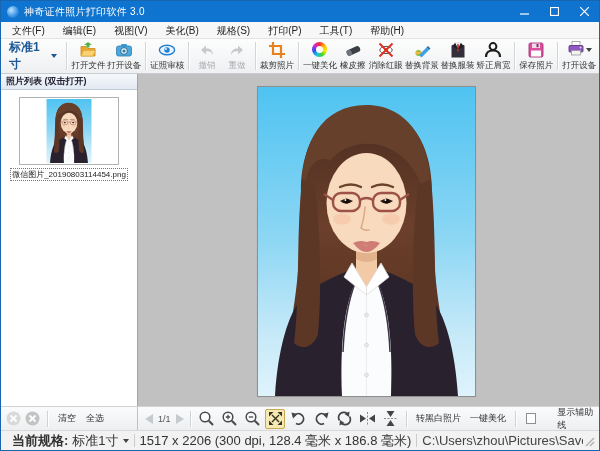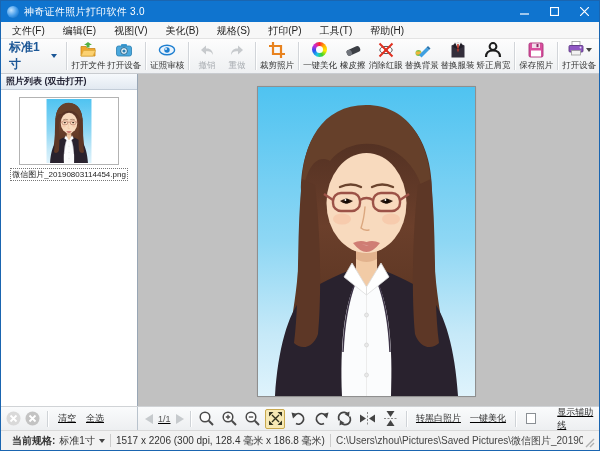--- a/index.html
+++ b/index.html
@@ -59,21 +59,21 @@
   .thumb-name { margin-top:3px; font-size:8px; color:#222; border:1px dotted #777;
     background:#fff; padding:0 1px; max-width:128px; white-space:nowrap; overflow:hidden; }
 
   .canvas { flex:1; background:#c1c1c1; position:relative; overflow:hidden; }
   .photo { position:absolute; left:120px; top:13px; width:217px; height:309px;
     outline:1px solid #8f8f8f; box-shadow:0 0 2px rgba(0,0,0,.25); }
   .photo svg { display:block; }
 
   
   .footer-row { height:24px; display:flex; flex:0 0 auto;
-    background:linear-gradient(#fafbfc,#edeff1); border-top:1px solid #d0d3d6;text-decoration:underline; }
+    background:linear-gradient(#fafbfc,#edeff1); border-top:1px solid #d0d3d6; }
   .footer-left { width:137px; border-right:1px solid #b9c3cd; display:flex;
     align-items:center; gap:4px; padding-left:5px; }
   .footer-main { flex:1; display:flex; align-items:center; gap:3px; padding-left:7px; }
   .f-sep { width:1px; height:16px; background:#cfd3d7; margin:0 3px; box-shadow:1px 0 0 #fff; }
   .round-disabled { width:15px; height:15px; border-radius:50%; display:flex;
     align-items:center; justify-content:center; }
   .txt-btn { font-size:9px; color:#333; padding:0 3px; white-space:nowrap; }
   .nav-arrow { width:0; height:0; }
   .nav-left { border-top:5px solid transparent; border-bottom:5px solid transparent;
     border-right:8px solid #c6cacd; }
@@ -83,21 +83,21 @@
   .f-btn { width:21px; height:20px; display:flex; align-items:center; justify-content:center;
     border-radius:2px; }
   .f-btn.selected { background:#f7e9b5; border:1px solid #c9a94f; }
   .checkbox { width:11px; height:11px; background:#fff; border:1px solid #8a8f94;
     display:inline-block; }
   .check-row { display:flex; align-items:center; gap:21px; margin-left:4px; }
   .check-row .txt { font-size:9px; color:#333; }
 
   
   .statusbar { height:20px; background:#f2f2f2; border-top:1px solid #d9d9d9;
-    display:flex; align-items:center; font-size:10px; color:#333;
+    display:flex; align-items:center; font-size:13px; color:#333;
     padding:0 4px 0 6px; flex:0 0 auto; }
   .sb-item { display:flex; align-items:center; gap:4px; padding:0 5px; white-space:nowrap; }
   .sb-sep { width:1px; height:13px; background:#ccc; }
   .sb-bold { font-weight:bold; }
   .sb-path { flex:1; overflow:hidden; text-overflow:ellipsis; color:#444; }
   .grip { margin-left:auto; align-self:flex-end; }
 </style>
 </head>
 <body>
 

